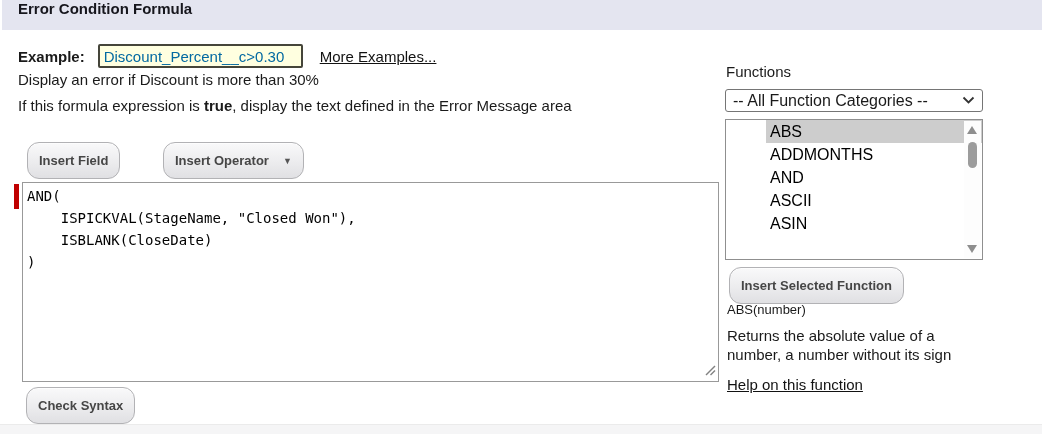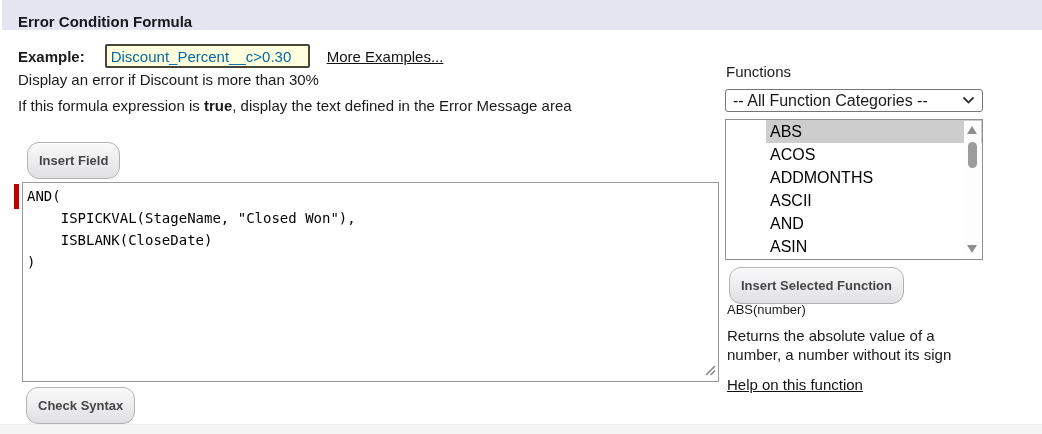--- a/index.html
+++ b/index.html
@@ -1,24 +1,24 @@
 <!DOCTYPE html>
 <html><head>
 <meta charset="utf-8">
 <style>
   html,body{margin:0;padding:0;background:#fff;}
   .page{position:relative;width:1042px;height:434px;background:#fff;overflow:hidden;
         font-family:"Liberation Sans",sans-serif;color:#1a1a1a;}
   
   .header{position:absolute;left:2px;right:0;top:0;height:30px;background:#e4e5f0;
-          display:flex;align-items:flex-end;padding-left:16px;box-sizing:border-box;}
+          display:flex;align-items:flex-start;padding-left:16px;box-sizing:border-box;}
   .header span{font-size:15px;font-weight:bold;color:#16161d;}
   
   .example-row{position:absolute;left:18px;top:44px;display:flex;align-items:center;}
-  .example-label{font-size:15px;font-weight:bold;margin-right:20px;}
+  .example-label{font-size:15px;font-weight:bold;margin-right:13px;}
   .example-input{width:193px;height:18px;background:#ffffe0;border:2px solid #45453a;border-radius:2px;
                  font-family:"Liberation Sans",sans-serif;font-size:15px;padding:1px 4px;color:#0369a1;outline:none;}
   .link{font-size:15px;color:#121212;text-decoration:underline;cursor:pointer;}
   .example-row .link{margin-left:17px;}
   .desc1{position:absolute;left:18px;top:71px;font-size:15px;}
   .desc2{position:absolute;left:18px;top:97px;font-size:15px;}
   
   .btn{position:absolute;font-family:"Liberation Sans",sans-serif;font-size:13px;font-weight:bold;color:#464646;
        background:linear-gradient(#f9f9fa,#ececee 55%,#e0e0e3);border:1px solid #b2b2b5;border-radius:12px;
        padding:10px 11px;cursor:pointer;box-shadow:inset 0 1px 0 rgba(255,255,255,.6);}
@@ -71,20 +71,21 @@
     <input class="example-input" type="text" value="Discount_Percent__c&gt;0.30" style="">
     <a class="link">More Examples...</a>
   </div>
 
   <div class="desc1">Display an error if Discount is more than 30%</div>
 
   <div class="desc2"><span>If this formula expression is </span><b>true</b><span>, display the text defined in the Error Message area</span></div>
 
   <button class="btn btn-insert-field">Insert Field</button>
 
+  <button class="btn btn-insert-operator"><span>Insert Operator</span><span class="arrow">▼</span></button>
 
   <div class="required-bar"></div>
 
   <div class="formula-wrap">
     <textarea class="formula" spellcheck="false" style="">AND(
     ISPICKVAL(StageName, "Closed Won"),
     ISBLANK(CloseDate)
 )</textarea>
     <svg class="resize-handle" width="11" height="11" viewBox="0 0 11 11">
       <line x1="1" y1="10" x2="10" y2="1" stroke="#828282" stroke-width="1.4"></line>
@@ -101,24 +102,23 @@
 
     <div class="fn-select">
       <span>-- All Function Categories --</span>
       <svg width="13" height="9" viewBox="0 0 13 9">
         <polyline points="1.5,1.5 6.5,6.5 11.5,1.5" fill="none" stroke="#333" stroke-width="1.8"></polyline>
       </svg>
     </div>
 
     <div class="fn-list">
       <div class="fn-item selected">ABS</div>
-      <div class="fn-item">ACOS</div>
       <div class="fn-item">ADDMONTHS</div>
+      <div class="fn-item">AND</div>
       <div class="fn-item">ASCII</div>
-      <div class="fn-item">AND</div>
       <div class="fn-item">ASIN</div>
       <div class="fn-scrollbar">
         <div class="sb-up"></div>
         <div class="sb-thumb"></div>
         <div class="sb-down"></div>
       </div>
     </div>
 
     <button class="btn btn-insert-fn">Insert Selected Function</button>
 

